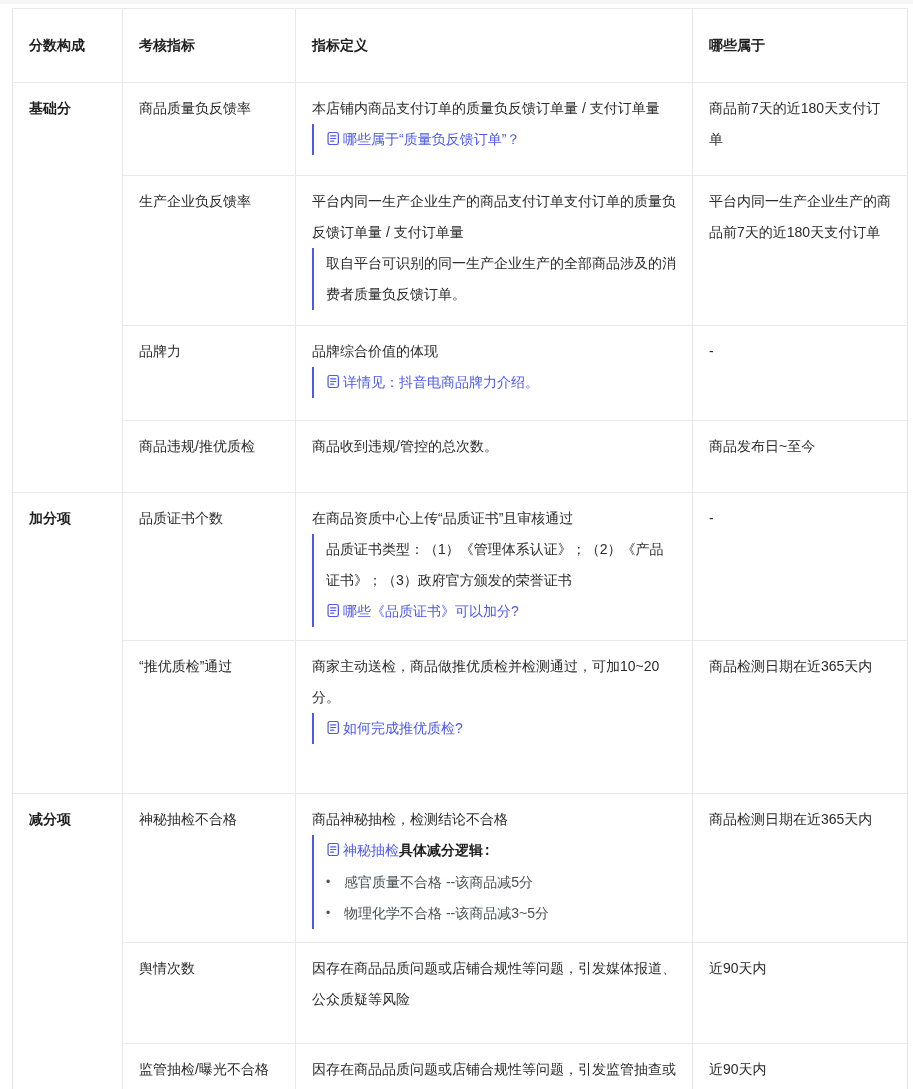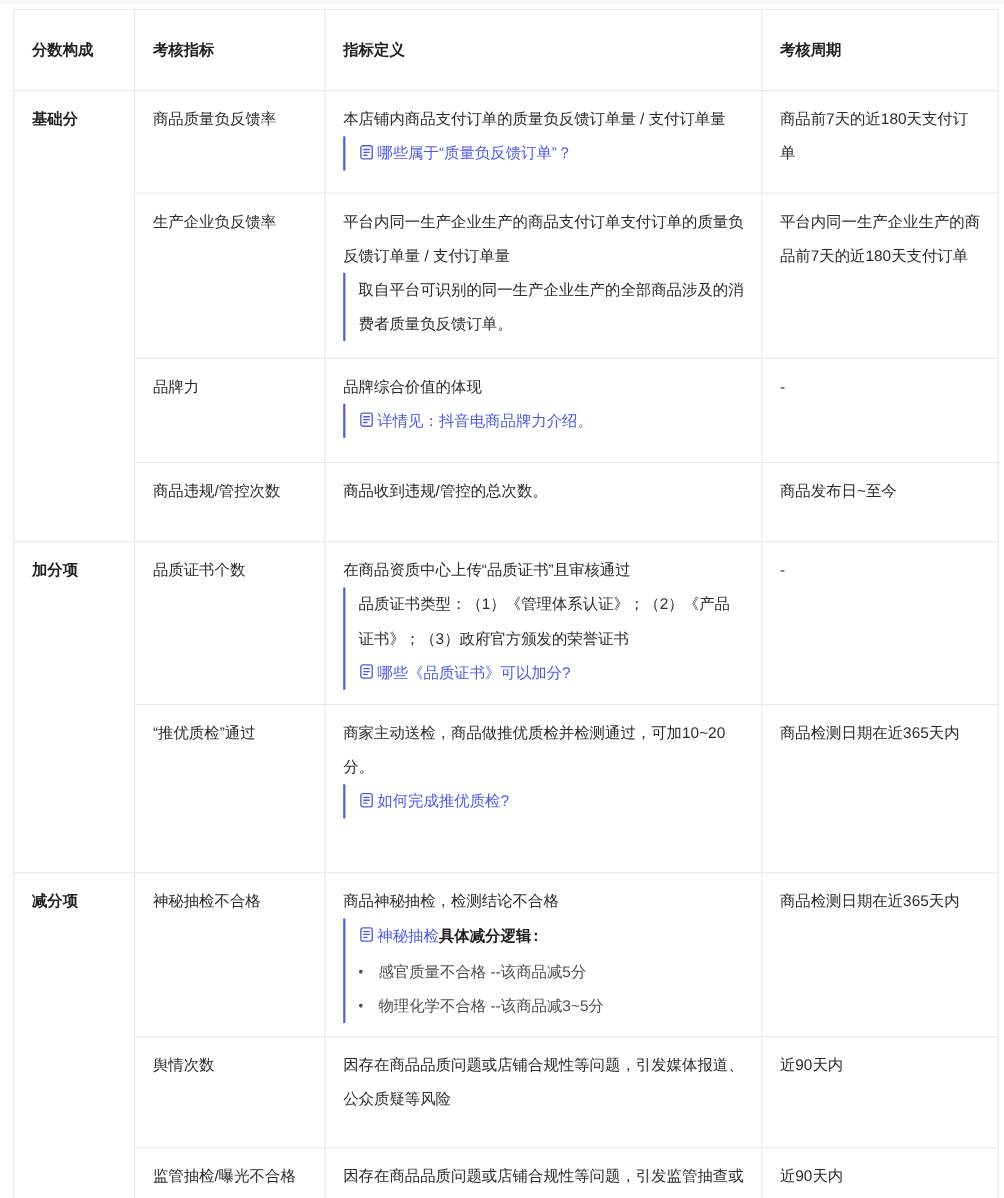--- a/index.html
+++ b/index.html
@@ -76,21 +76,21 @@
       <col class="c1">
       <col class="c2">
       <col class="c3">
       <col class="c4">
     </colgroup>
   <thead>
     <tr>
         <th>分数构成</th>
         <th>考核指标</th>
         <th>指标定义</th>
-        <th>考核周期</th>
+        <th>哪些属于</th>
       </tr>
   </thead>
   <tbody>
       <tr>
         <td class="group" rowspan="4">基础分</td>
         <td>商品质量负反馈率</td>
         <td>
           <div class="para">本店铺内商品支付订单的质量负反馈订单量 / 支付订单量</div>
           <div class="quote">
             <div class="quote-line"><a class="doc-link"><svg width="15" height="15" viewBox="0 0 16 16" class="doc-icon">
@@ -124,21 +124,21 @@
                   <line x1="5" y1="5.2" x2="10.4" y2="5.2" stroke="currentColor" stroke-width="1.3" stroke-linecap="round"></line>
                   <line x1="5" y1="8" x2="10.4" y2="8" stroke="currentColor" stroke-width="1.3" stroke-linecap="round"></line>
                   <line x1="5" y1="10.8" x2="8.2" y2="10.8" stroke="currentColor" stroke-width="1.3" stroke-linecap="round"></line>
                   <path d="M10.5 9.5 L13.8 6.6 L15 8 L11.8 11 Z" fill="currentColor" opacity="0"></path>
                 </svg><span>详情见：抖音电商品牌力介绍。</span></a></div>
           </div>
         </td>
         <td class="dash">-</td>
       </tr>
       <tr>
-        <td>商品违规/管控次数</td>
+        <td>商品违规/推优质检</td>
         <td>
           <div class="para">商品收到违规/管控的总次数。</div>
         </td>
         <td>商品发布日~至今</td>
       </tr>
       <tr>
         <td class="group" rowspan="2">加分项</td>
         <td>品质证书个数</td>
         <td>
           <div class="para">在商品资质中心上传“品质证书”且审核通过</div>

